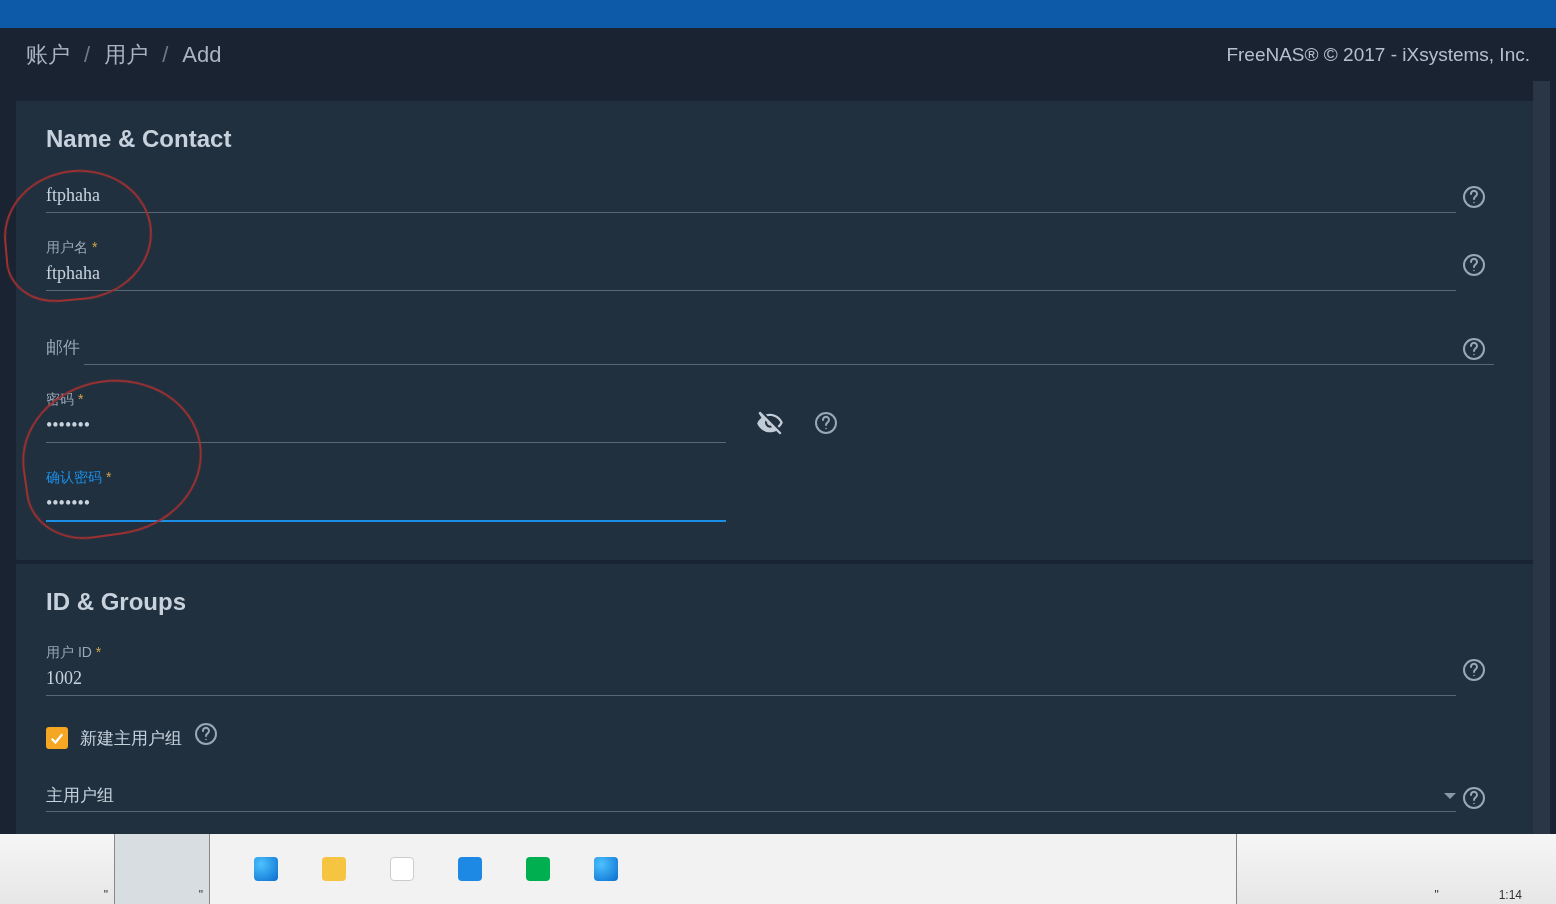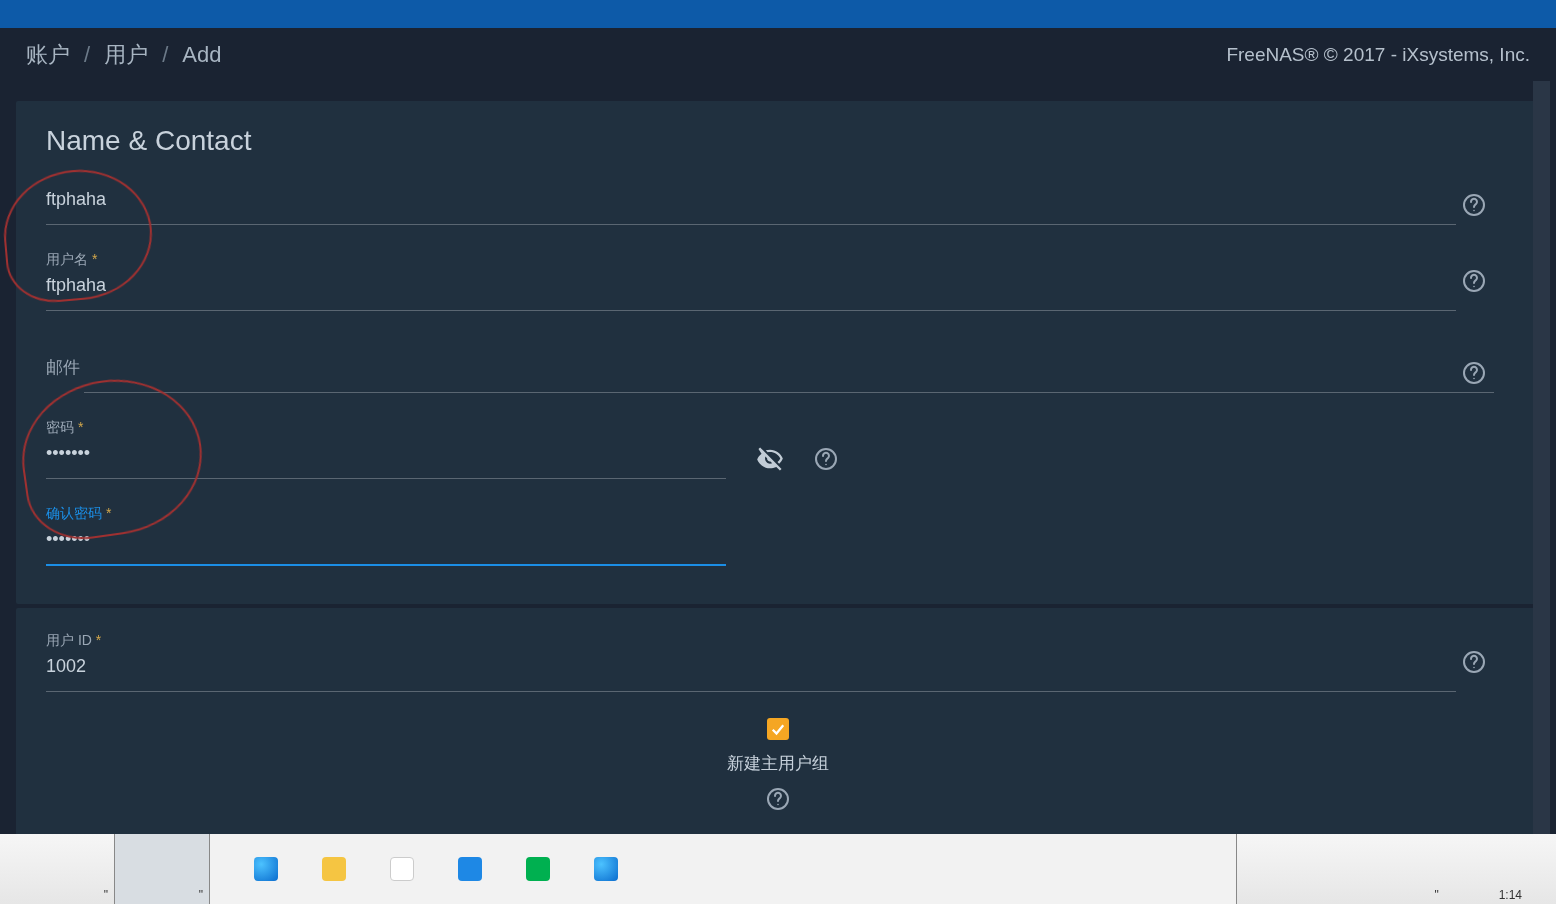--- a/index.html
+++ b/index.html
@@ -57,23 +57,23 @@
       background: #2a3646;
     }
     .card {
       background: #20303f;
       border-radius: 2px;
       padding: 24px 30px 30px 30px;
       margin-bottom: 4px;
       position: relative;
     }
     .section-title {
-      font-size: 28px;
+      font-size: 24px;
       color: #c8d2dc;
-      font-weight: 400;
+      font-weight: 700;
       margin-bottom: 28px;
     }
     .field-group {
       margin-bottom: 26px;
       position: relative;
     }
     .field-group.short {
       width: 680px;
     }
     .field-label {
@@ -89,22 +89,23 @@
       color: #1b8ee6;
       margin-top: 19px;
     }
     .field-input {
       width: 100%;
       background: transparent;
       border: none;
       border-bottom: 1px solid #5a6672;
       color: #c8d2dc;
       font-size: 18px;
-      padding: 4px 0 14px 0;
+      padding: 4px 0 6px 0;
       outline: none;
+      font-family: Liberation Serif, serif;
     }
     .field-input.full {
       width: calc(100% - 54px);
     }
     .field-input.focused {
       border-bottom: 2px solid #1b8ee6;
     }
     .help-icon {
       position: absolute;
       right: -6px;
@@ -146,21 +147,20 @@
       color: #9aa7b5;
       cursor: pointer;
       margin-bottom: 8px;
     }
     .checkbox-row {
       display: flex;
       align-items: center;
       gap: 12px;
       margin-top: 10px;
       margin-bottom: 30px;
-      flex-direction: column;
     }
     .checkbox {
       width: 22px;
       height: 22px;
       background: #f5a623;
       border-radius: 3px;
       display: flex;
       align-items: center;
       justify-content: center;
       cursor: pointer;
@@ -337,20 +337,21 @@
 
     <div class="field-group short" style="margin-bottom:8px;">
       <label class="field-label focused">
         <span>确认密码</span> <span class="req">*</span>
       </label>
       <input class="field-input focused" type="password" value="•••••••" style="">
     </div>
   </div>
 
   <div class="card">
+    <div class="section-title">ID &amp; Groups</div>
 
     <div class="field-group">
       <label class="field-label">
         <span>用户 ID</span> <span class="req">*</span>
       </label>
       <input class="field-input full" value="1002" style="">
       <span class="help-icon card-level">
         <svg class="help-svg" viewBox="0 0 24 24">
             <circle cx="12" cy="12" r="10"></circle>
             <path d="M9 9a3 3 0 115 2c-1 1-2 1.5-2 3" stroke-linecap="round"></path>

